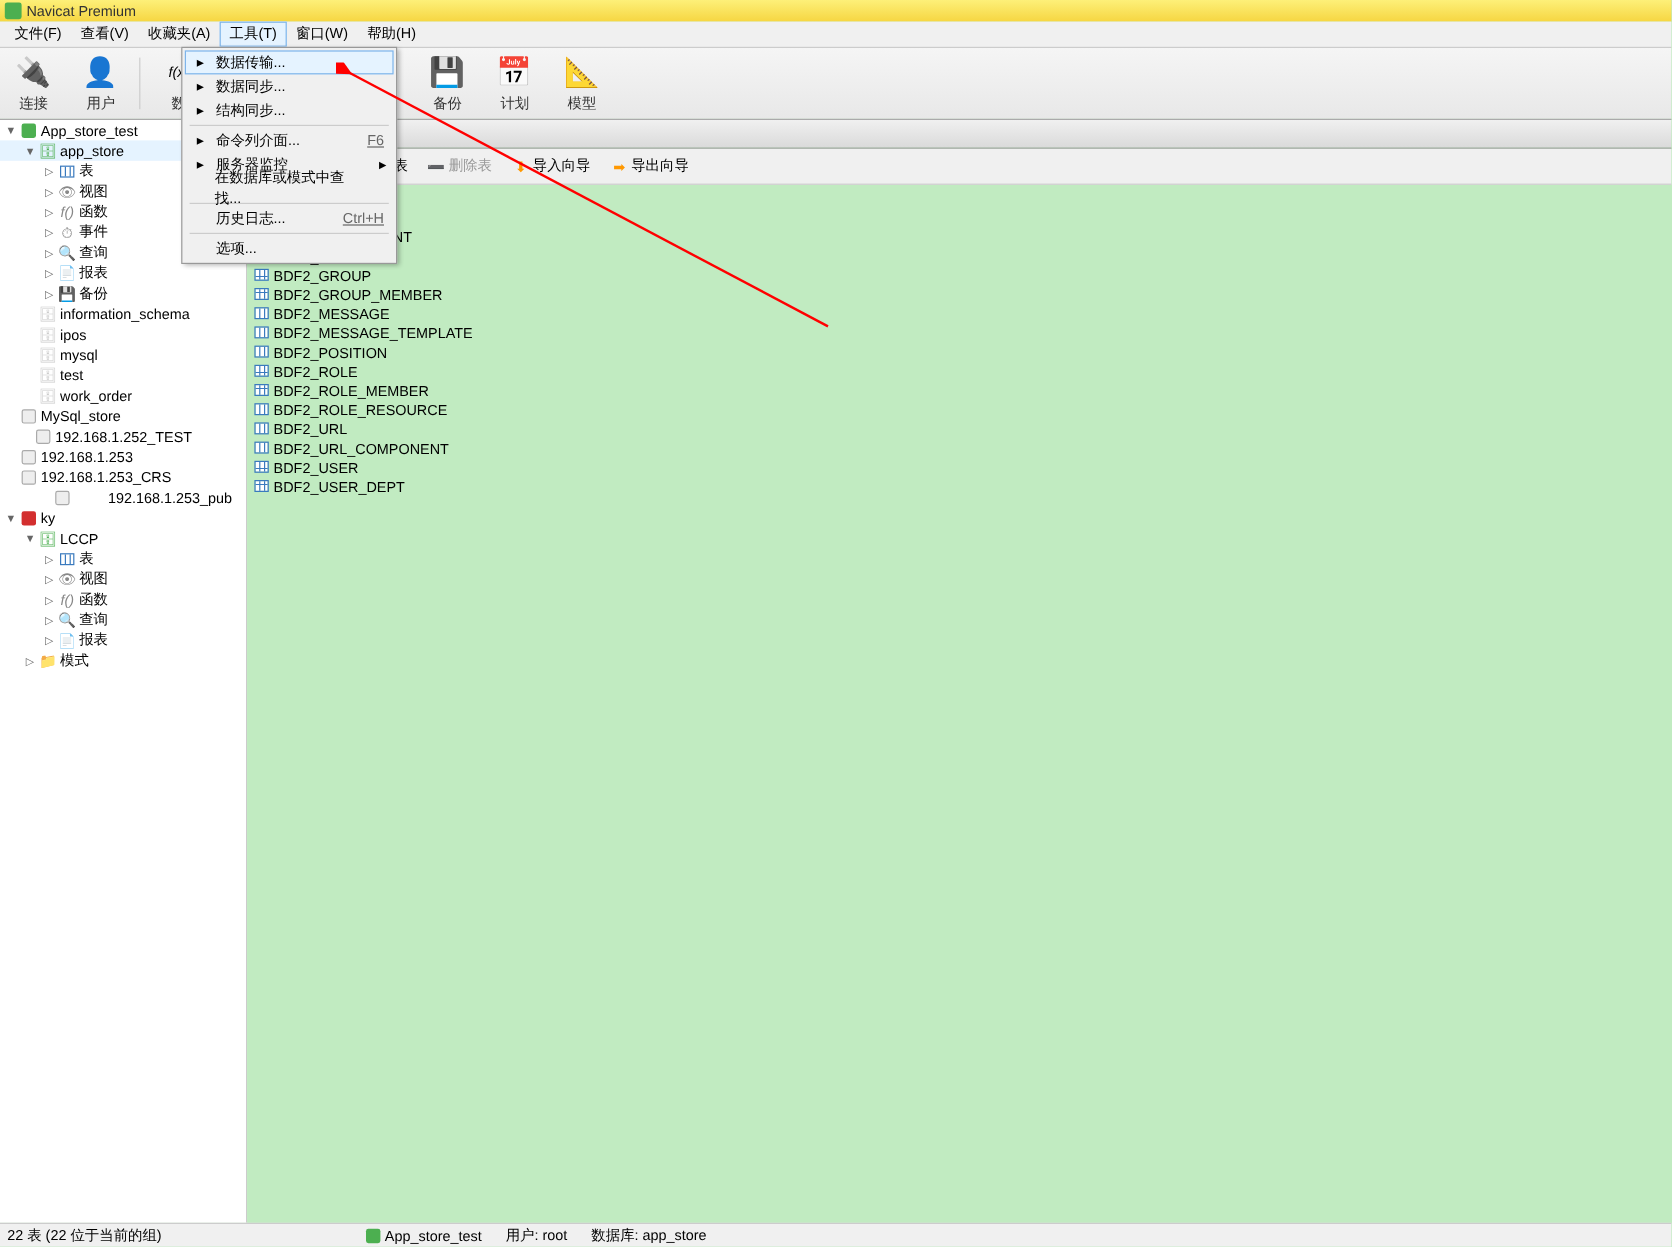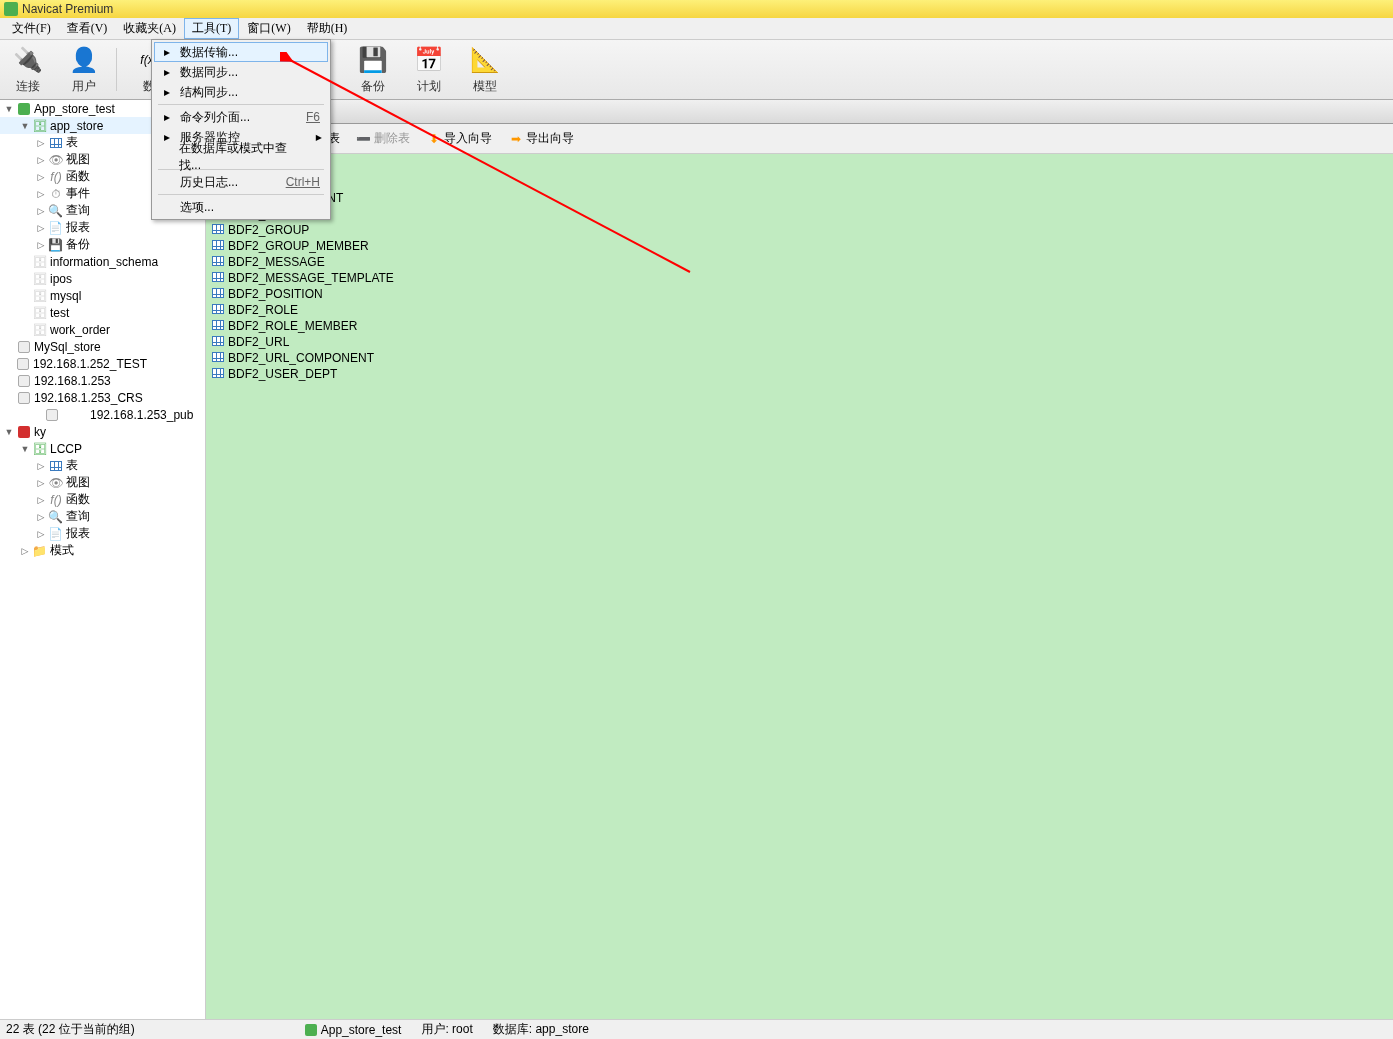--- a/index.html
+++ b/index.html
@@ -3,21 +3,21 @@
 <meta charset="utf-8">
 <style>
 * { margin: 0; padding: 0; box-sizing: border-box; font-family: "Microsoft YaHei", "SimSun", Arial, sans-serif; font-size: 12px; }
 body { background: #c1ebc1; overflow: hidden; width: 1393px; height: 1039px; position: relative; }
 
 .title-bar { height: 18px; background: linear-gradient(#fdf079, #f6d642); display: flex; align-items: center; padding: 0 4px; }
 .title-bar .icon { width: 14px; height: 14px; background: #4caf50; margin-right: 4px; border-radius: 2px; }
 .title-bar .title { color: #333; font-size: 12px; }
 
 .menu-bar { height: 22px; background: #f0f0f0; display: flex; align-items: center; border-bottom: 1px solid #ccc; padding-left: 4px; }
-.menu-bar .menu-item { padding: 2px 8px; cursor: default; font-family: Liberation Serif, serif; }
+.menu-bar .menu-item { padding: 2px 8px; cursor: default; }
 .menu-bar .menu-item.active { background: #e5f3ff; border: 1px solid #7eb4ea; padding: 1px 7px; }
 
 .toolbar { height: 60px; background: linear-gradient(#f5f5f5, #e8e8e8); display: flex; border-bottom: 1px solid #aaa; }
 .toolbar .tb-btn { display: flex; flex-direction: column; align-items: center; justify-content: center; padding: 4px 12px; cursor: default; min-width: 55px; }
 .toolbar .tb-btn .tb-icon { width: 32px; height: 32px; display: flex; align-items: center; justify-content: center; font-size: 24px; }
 .toolbar .tb-btn .tb-label { margin-top: 2px; color: #333; }
 .toolbar .sep { width: 1px; background: #ccc; margin: 8px 4px; }
 
 .main { display: flex; height: calc(100% - 18px - 22px - 60px - 20px); position: relative; }
 
@@ -220,21 +220,21 @@
         </span>
         <span>work_order</span>
       </div>
       <div class="tree-node" style="padding-left: 4px;">
         <span class="arrow"></span>
         <span class="node-icon">
           <span class="conn-white"></span>
         </span>
         <span>MySql_store</span>
       </div>
-      <div class="tree-node" style="padding-left: 3px;">
+      <div class="tree-node" style="padding-left: 16px;">
         <span class="arrow"></span>
         <span class="node-icon">
           <span class="conn-white"></span>
         </span>
         <span>192.168.1.252_TEST</span>
       </div>
       <div class="tree-node" style="padding-left: 4px; text-align: center;">
         <span class="arrow"></span>
         <span class="node-icon">
           <span class="conn-white"></span>
@@ -385,25 +385,33 @@
         <div class="table-item">
           <span class="ti-icon"><span class="grid-icon"></span></span>
           <span>BDF2_ROLE</span>
         </div>
         <div class="table-item">
           <span class="ti-icon"><span class="grid-icon"></span></span>
           <span>BDF2_ROLE_MEMBER</span>
         </div>
         <div class="table-item">
           <span class="ti-icon"><span class="grid-icon"></span></span>
+          <span>BDF2_ROLE_RESOURCE</span>
+        </div>
+        <div class="table-item">
+          <span class="ti-icon"><span class="grid-icon"></span></span>
           <span>BDF2_URL</span>
         </div>
         <div class="table-item">
           <span class="ti-icon"><span class="grid-icon"></span></span>
           <span>BDF2_URL_COMPONENT</span>
+        </div>
+        <div class="table-item">
+          <span class="ti-icon"><span class="grid-icon"></span></span>
+          <span>BDF2_USER</span>
         </div>
         <div class="table-item">
           <span class="ti-icon"><span class="grid-icon"></span></span>
           <span>BDF2_USER_DEPT</span>
         </div>
       </div>
   </div>
 </div>
 
 <div class="status-bar">

